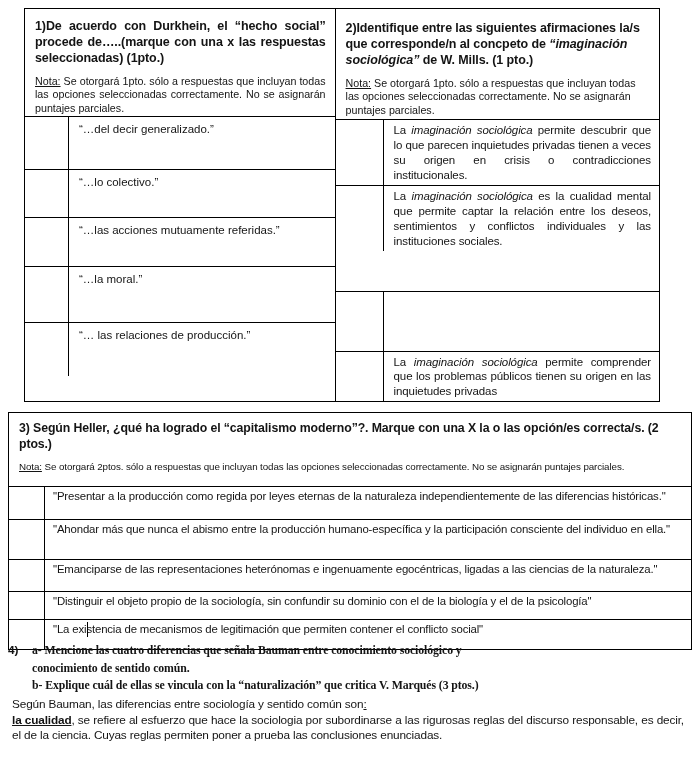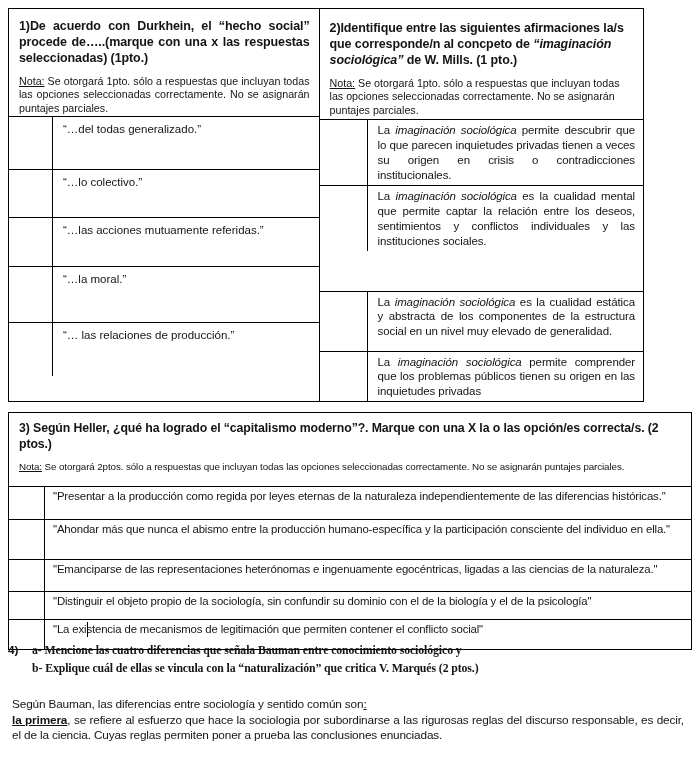--- a/index.html
+++ b/index.html
@@ -6,21 +6,21 @@
   body {
     width:700px; height:766px; background:#ffffff; color:#141414;
     font-family:"Liberation Sans","DejaVu Sans",sans-serif;
     position:relative; overflow:hidden;
   }
   .u { text-decoration:underline; }
   i { font-style:italic; }
 
   
   .qtable {
-    position:absolute; left:8px; top:8px; width:636px;
+    position:absolute; left:24px; top:8px; width:636px;
     display:flex; border:1px solid #000; box-sizing:border-box;
     align-items:stretch;
   }
   .half { box-sizing:border-box; display:flex; flex-direction:column; }
   .half.left  { width:335px; border-right:1px solid #000; }
   .half.right { width:349px; }
   .hcell { box-sizing:border-box; padding:10px 9px 0 10px; }
   .left  .hcell { min-height:104px; text-align:justify; }
   .right .hcell { min-height:110px; padding-top:12px; }
   .qtitle { font-weight:bold; font-size:12.5px; line-height:1.27; letter-spacing:-0.1px; }
@@ -84,21 +84,21 @@
 
 <div class="qtable">
 
   <div class="half left">
     <div class="hcell">
       <div class="qtitle">1)De acuerdo con Durkhein, el “hecho social” procede de…..(marque con una x las respuestas seleccionadas) (1pto.)</div>
       <div class="qnote"><span class="u">Nota:</span><span> Se otorgará 1pto. sólo a respuestas que incluyan todas las opciones seleccionadas correctamente. No se asignarán puntajes parciales.</span></div>
     </div>
     <div class="orow">
       <div class="chk"></div>
-      <div class="otext">“…del todas generalizado.”</div>
+      <div class="otext">“…del decir generalizado.”</div>
     </div>
     <div class="orow">
       <div class="chk"></div>
       <div class="otext">“…lo colectivo.”</div>
     </div>
     <div class="orow">
       <div class="chk"></div>
       <div class="otext">“…las acciones mutuamente referidas.”</div>
     </div>
     <div class="orow">
@@ -119,21 +119,20 @@
     <div class="orow">
       <div class="chk"></div>
       <div class="otext"><span>La </span><i>imaginación sociológica</i><span> permite descubrir que lo que parecen inquietudes privadas tienen a veces su origen en crisis o contradicciones institucionales.</span></div>
     </div>
     <div class="orow">
       <div class="chk"></div>
       <div class="otext"><span>La </span><i>imaginación sociológica</i><span> es la cualidad mental que permite captar la relación entre los deseos, sentimientos y conflictos individuales y las instituciones sociales.</span></div>
     </div>
     <div class="orow">
       <div class="chk"></div>
-      <div class="otext"><span>La </span><i>imaginación sociológica</i><span> es la cualidad estática y abstracta de los componentes de la estructura social en un nivel muy elevado de generalidad.</span></div>
     </div>
     <div class="orow">
       <div class="chk"></div>
       <div class="otext"><span>La </span><i>imaginación sociológica</i><span> permite comprender que los problemas públicos tienen su origen en las inquietudes privadas</span></div>
     </div>
   </div>
 </div>
 
 <div class="q3">
   <div class="hcell3">
@@ -164,20 +163,24 @@
 
 <div class="cursor"></div>
 
 <div class="sec4">
   <div class="s4row">
     <div class="s4marker">4)</div>
     <div class="s4body">a- Mencione las cuatro diferencias que señala Bauman entre conocimiento sociológico y</div>
   </div>
   <div class="s4row">
     <div class="s4marker"></div>
-    <div class="s4body">b- Explique cuál de ellas se vincula con la “naturalización” que critica V. Marqués (2 ptos.)</div>
+    <div class="s4body">conocimiento de sentido común.</div>
+  </div>
+  <div class="s4row">
+    <div class="s4marker"></div>
+    <div class="s4body">b- Explique cuál de ellas se vincula con la “naturalización” que critica V. Marqués (3 ptos.)</div>
   </div>
 </div>
 
 <div class="para">
   <div><span>Según Bauman, las diferencias entre sociología y sentido común son</span><span class="u">:</span></div>
-  <div class="just"><span class="lead">la primera</span><span>, se refiere al esfuerzo que hace la sociologia por subordinarse a las rigurosas reglas del discurso responsable, es decir, el de la ciencia. Cuyas reglas permiten poner a prueba las conclusiones enunciadas.</span></div>
+  <div class="just"><span class="lead">la cualidad</span><span>, se refiere al esfuerzo que hace la sociologia por subordinarse a las rigurosas reglas del discurso responsable, es decir, el de la ciencia. Cuyas reglas permiten poner a prueba las conclusiones enunciadas.</span></div>
 </div>
 
 </body></html>

